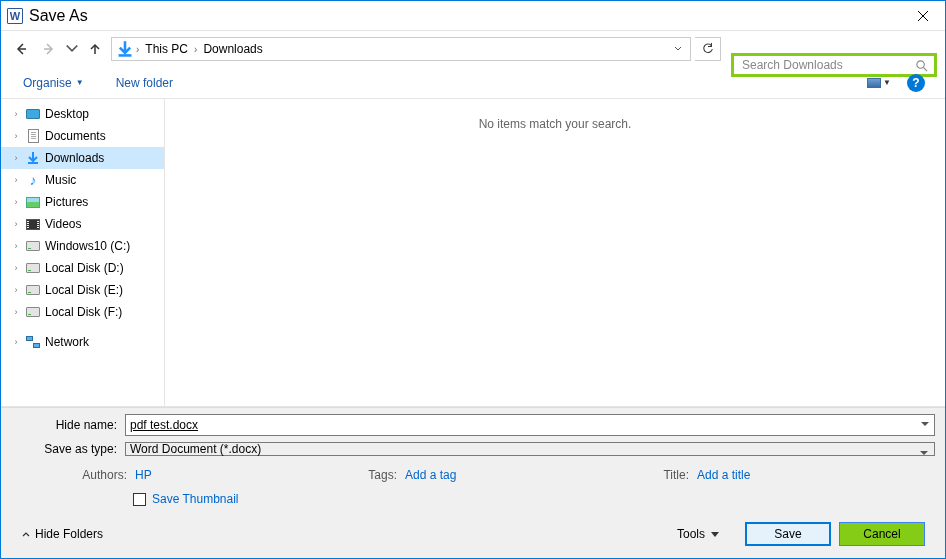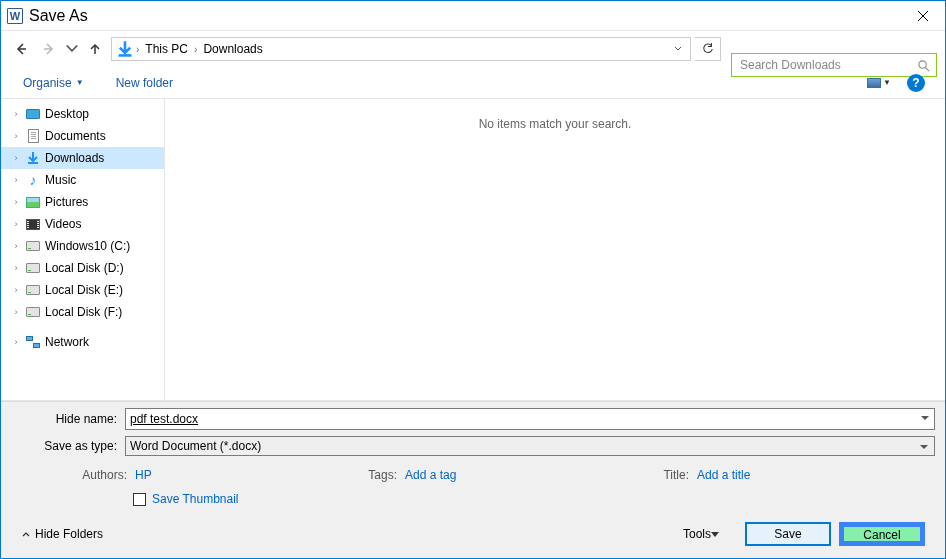--- a/index.html
+++ b/index.html
@@ -66,21 +66,21 @@
   .bc-drop { width:16px; color:#666; display:flex; justify-content:center; }
   .refresh-btn {
     width: 26px; height: 24px;
     border: 1px solid #ccc;
     border-left: none;
     display:flex;align-items:center;justify-content:center;
     cursor:pointer;
   }
   .searchbox {
     width: 206px; height: 24px;
-    border: 1px solid #84cc16;
+    border: 3px solid #84cc16;
     margin-left: 6px;
     display:flex; align-items:center;
     padding: 0 6px;
     background:#fff;
     margin-top:32px;
   }
   .searchbox input {
     border:none; outline:none; flex:1; font-size:12px;
     color:#555;
   }
@@ -166,21 +166,21 @@
   }
   .text-input {
     flex:1; height:22px;
     border:1px solid #7a7a7a;
     background:#fff;
     padding: 0 4px;
     font-size:12px;
     outline:none;
   }
   .combo {
-    flex:1; height:20px;
+    flex:1; height:14px;
     border:1px solid #7a7a7a;
     background:#efefef;
     padding: 0 18px 0 4px;
     font-size:12px;
     display:flex; align-items:center;
     position:relative;
     cursor:pointer;
   }
   .combo::after {
     content:""; position:absolute; right:6px; top:8px;
@@ -222,33 +222,33 @@
     display:flex; align-items:center;
     padding: 6px 10px 10px 10px;
     background:#f0f0f0;
   }
   .hide-folders {
     display:flex; align-items:center; gap:4px;
     cursor:pointer; font-size:12px;
   }
   .footer-spacer { flex:1; }
   .tools {
-    display:flex; align-items:center; 
+    display:flex; align-items:center; gap:6px;
     cursor:pointer; font-size:12px;
     margin-right: 18px;
   }
   .tools .caret {
     border-left:4px solid transparent;
     border-right:4px solid transparent;
     border-top:5px solid #333;
   }
   .dlg-btn {
     min-width: 86px; height: 24px;
-    border:5px solid #3b82f6;
-    background:#86efac;
+    border:1px solid #3b82f6;
+    background:#84cc16;
     font-size:12px;
     cursor:pointer;
     margin-left:8px;
   }
   .dlg-btn.primary {
     border:1px solid #0078d7;
     box-shadow: inset 0 0 0 1px #0078d7;
     background:#e5f1fb;
   }
   .ico-disk { width:14px;height:10px;background:#e4e4e4;border:1px solid #888;border-radius:1px;position:relative; }

